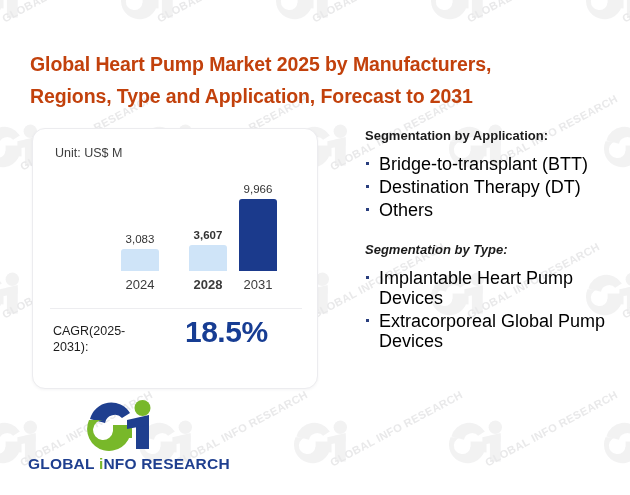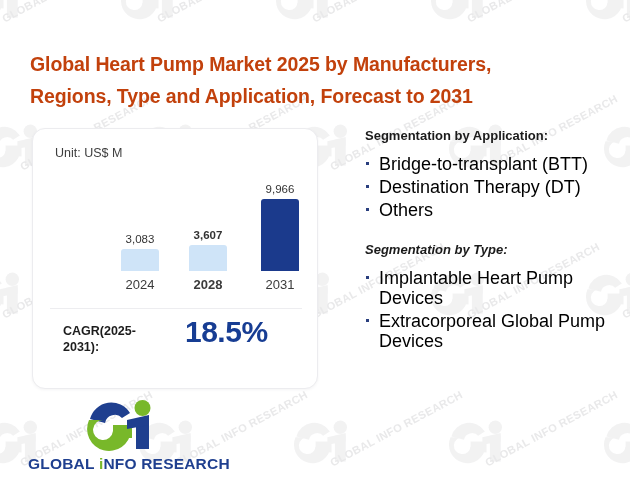--- a/index.html
+++ b/index.html
@@ -105,24 +105,24 @@
   .divider {
     position: absolute;
     left: 17px; top: 179px;
     width: 252px; height: 1px;
     background: #ededf0;
   }
 
   
   .cagr-label {
     position: absolute;
-    left: 30px; top: 194px;
+    left: 20px; top: 194px;
     width: 86px;
     font-size: 12.5px;
-    font-weight: 700;
+    font-weight: 400;
     line-height: 16px;
     color: #1c1c1c;
   }
   .cagr-value {
     position: absolute;
     left: 152px; top: 186px;
     font-size: 30px;
     font-weight: 700;
     color: #173d93;
     letter-spacing: -0.5px;
@@ -402,21 +402,21 @@
         <div class="bar-group" style="left: 58px;">
           <div class="bar-col" style="height: 22px; background: rgb(207, 228, 248);"></div>
           <div class="bar-value" style="bottom: 47px;">3,083</div>
           <div class="bar-cat">2024</div>
         </div>
         <div class="bar-group" style="left: 126px; font-weight: bold;">
           <div class="bar-col" style="height: 26px; background: rgb(207, 228, 248);"></div>
           <div class="bar-value" style="bottom: 51px;">3,607</div>
           <div class="bar-cat">2028</div>
         </div>
-        <div class="bar-group" style="left: 198px;">
+        <div class="bar-group" style="left: 176px;">
           <div class="bar-col" style="height: 72px; background: rgb(27, 58, 140);"></div>
           <div class="bar-value" style="bottom: 97px;">9,966</div>
           <div class="bar-cat">2031</div>
         </div>
       </div>
 
     <div class="divider"></div>
 
     <div class="cagr-label">CAGR(2025-2031):</div>
     <div class="cagr-value">18.5%</div>

